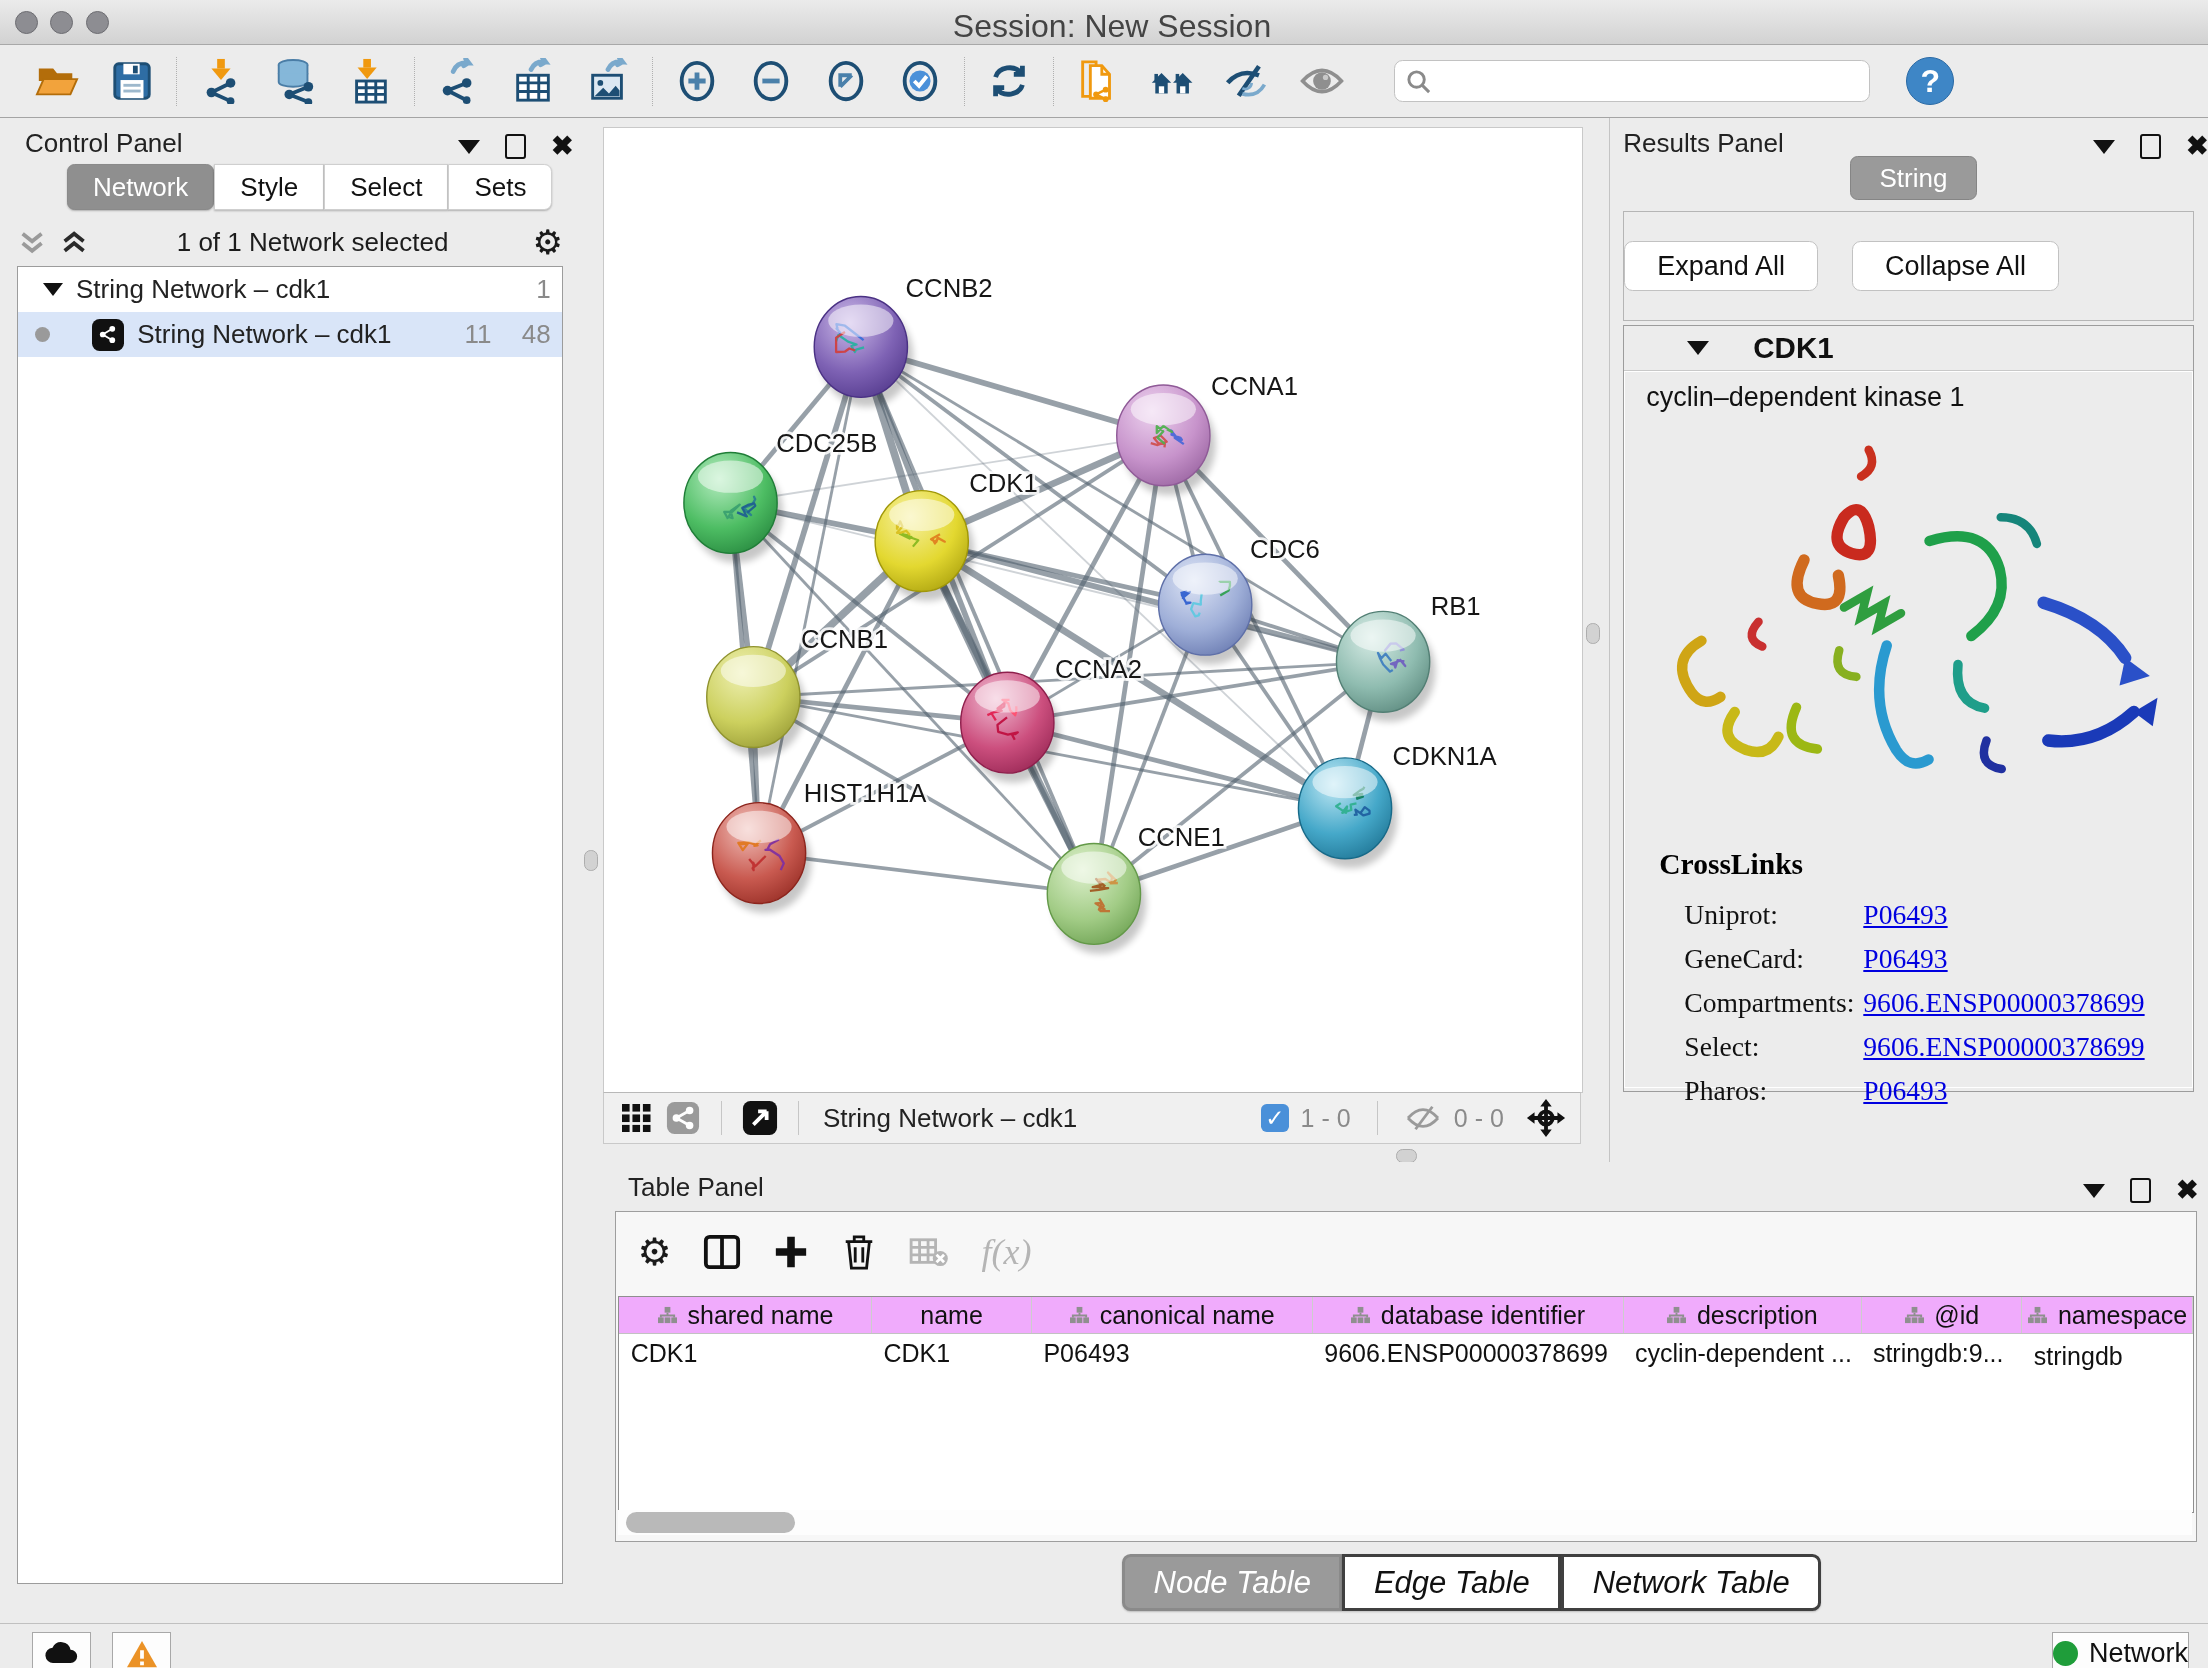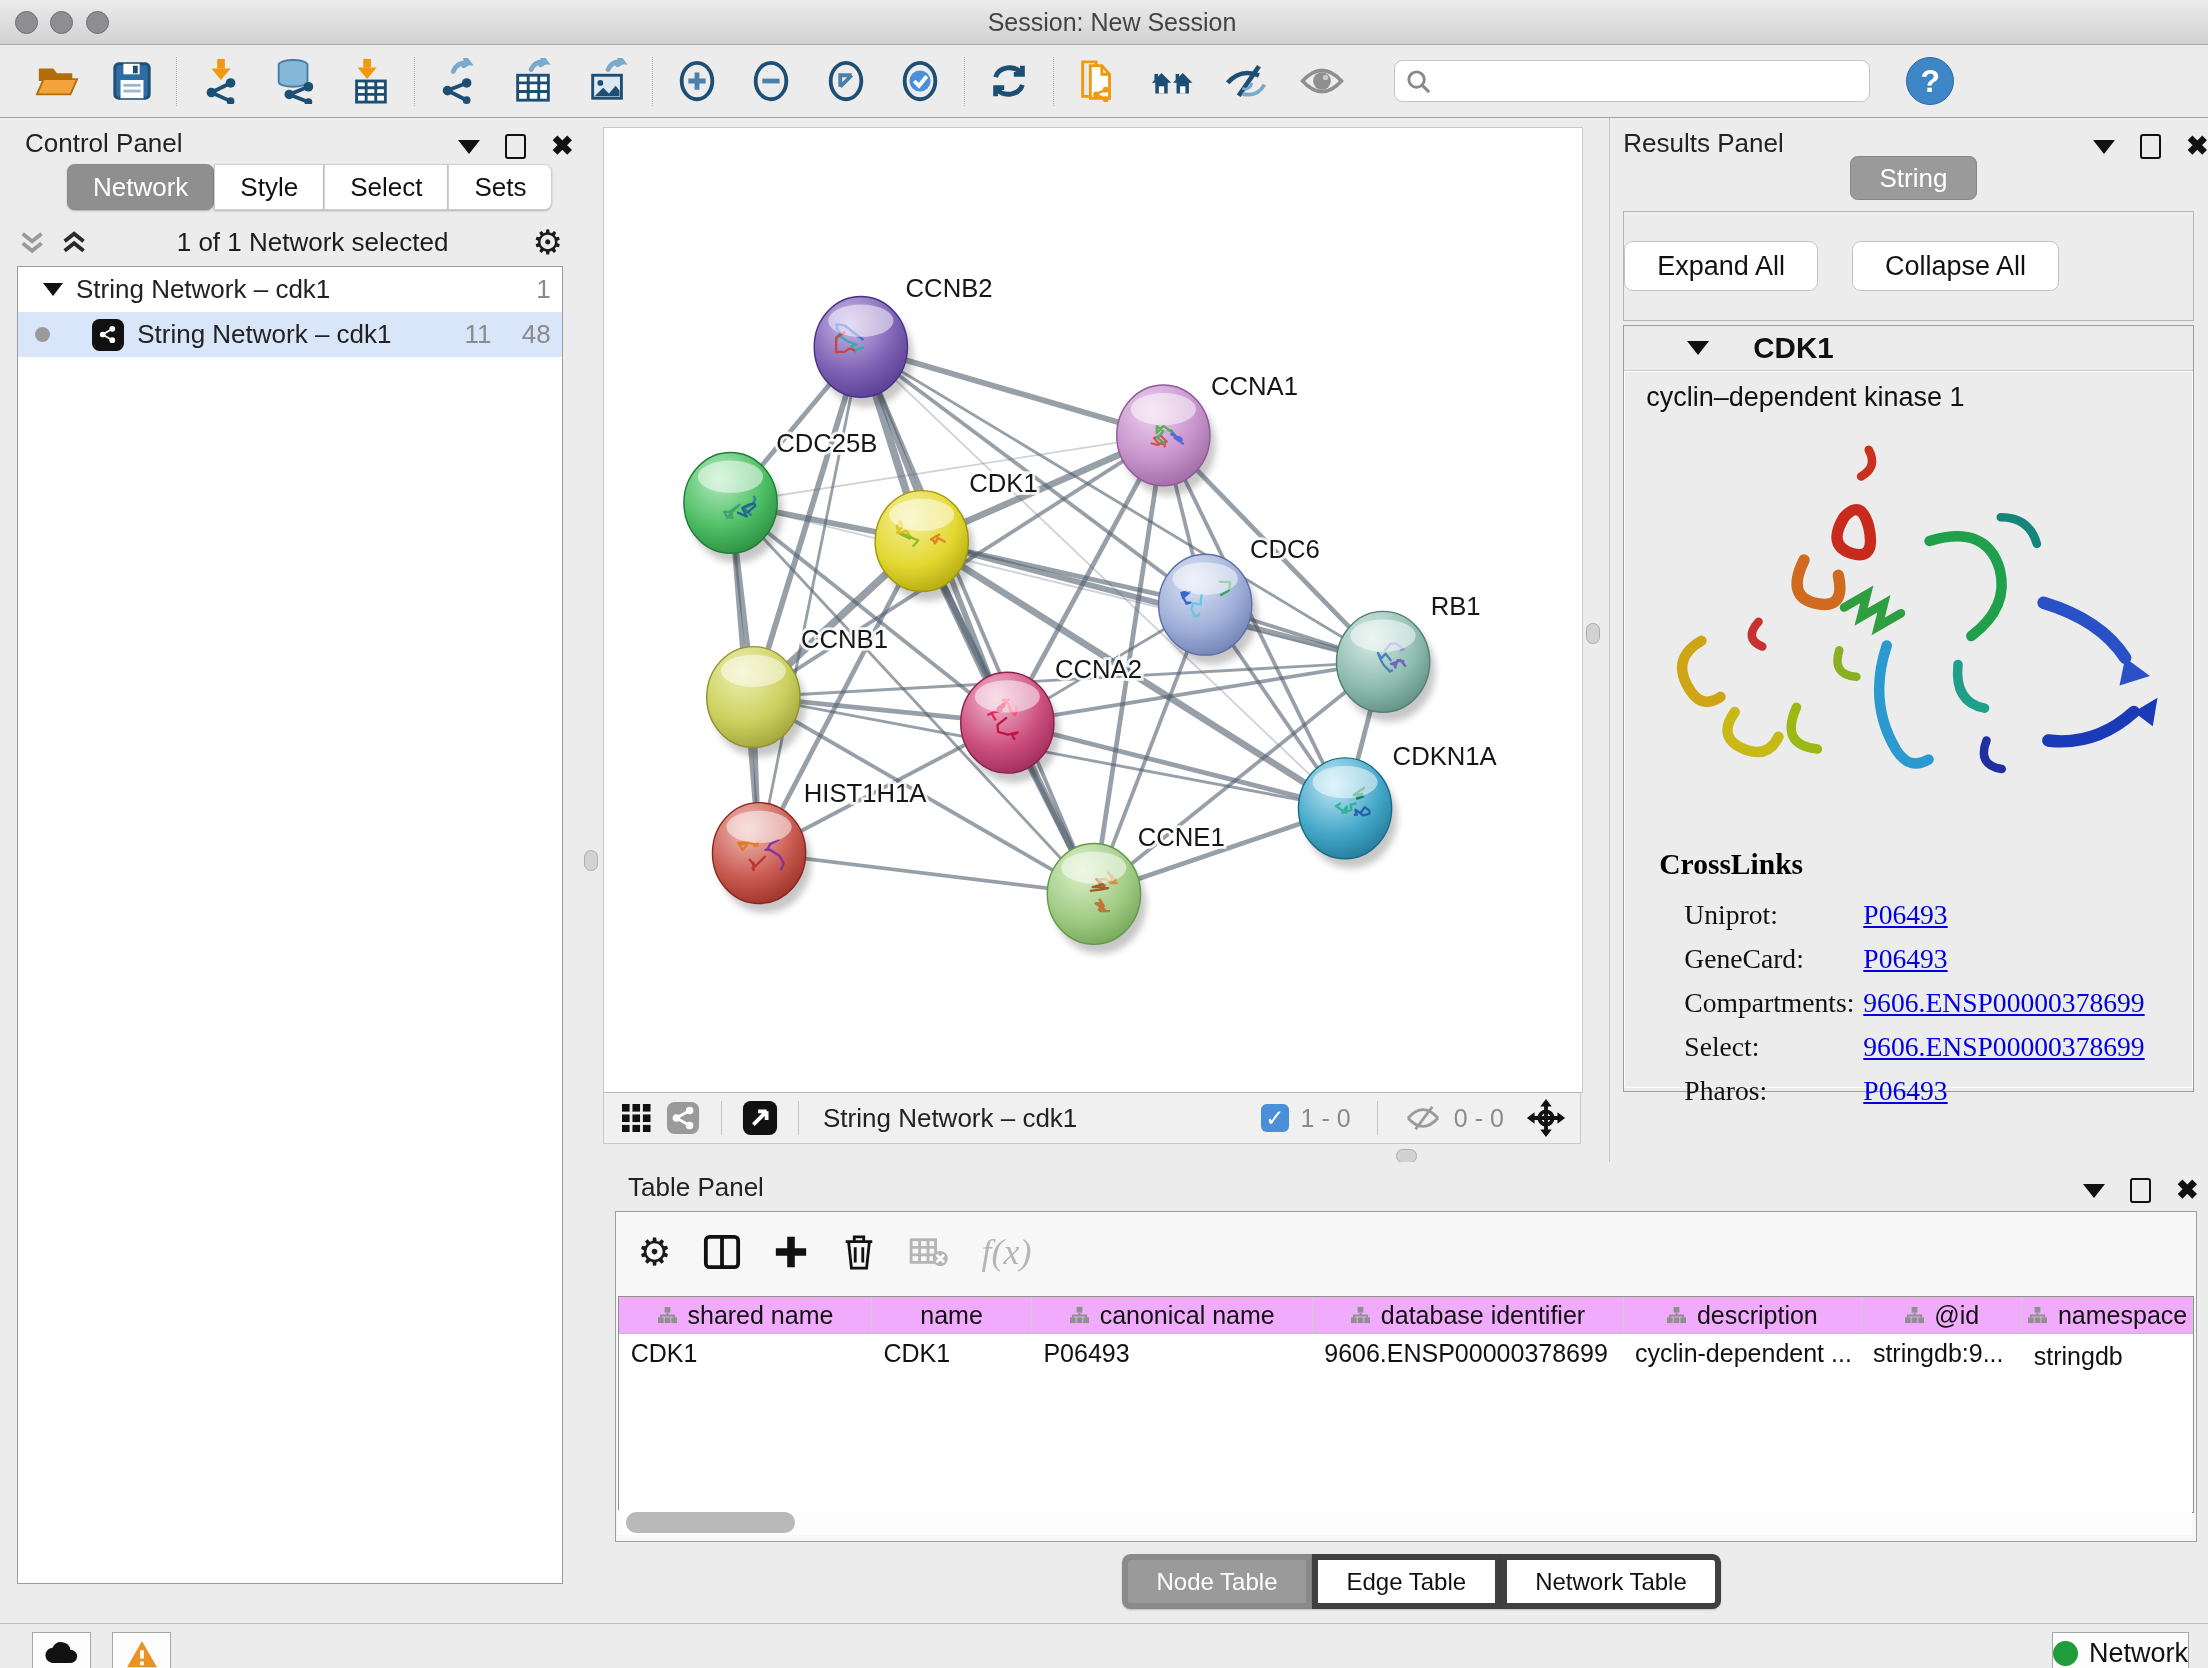--- a/index.html
+++ b/index.html
@@ -3,21 +3,21 @@
 <meta charset="utf-8">
 <style>
   html,body{margin:0;padding:0;background:#d8d8d8;font-family:"Liberation Sans",sans-serif;}
   #app{position:relative;width:2208px;height:1668px;background:#ececec;overflow:hidden;
        font-family:"Liberation Sans",sans-serif;color:#222;}
   
   .titlebar{position:absolute;left:0;top:0;width:2208px;height:44px;
     background:linear-gradient(#ebebeb,#d2d2d2);border-bottom:1px solid #a8a8a8;}
   .traffic{position:absolute;left:15px;top:10.5px;display:flex;gap:12.4px;}
   .tl{width:21px;height:21px;border-radius:50%;background:#8d8d92;border:1px solid #6d6d72;}
-  .wintitle{position:absolute;left:16px;right:0;top:7.6px;text-align:center;font-size:25px;color:#444;}
+  .wintitle{position:absolute;left:16px;right:0;top:7.6px;text-align:center;font-size:32px;color:#444;}
   
   .toolbar{position:absolute;left:0;top:45px;width:2208px;height:73px;background:#ececec;
     border-bottom:1.9px solid #a4a4a4;display:flex;align-items:center;padding:0 13.3px;box-sizing:border-box;}
   .tbgroup{display:flex;align-items:center;gap:28.5px;padding:0 21px;}
   .tbsep{width:0;height:49px;border-left:1.9px dotted #b0b0b0;}
   .tbi{width:46px;height:46px;display:flex;align-items:center;justify-content:center;cursor:pointer;}
   .searchbox{margin-left:28.5px;width:476px;height:42px;background:#fff;border:1.9px solid #c2c2c2;
     border-radius:8.6px;display:flex;align-items:center;padding-left:9.5px;box-sizing:border-box;}
   .searchbox input{border:none;outline:none;font-size:25px;width:409px;background:transparent;
     font-family:"Liberation Sans",sans-serif;}
@@ -90,22 +90,22 @@
     border:1.9px solid #8f8f8f;overflow:hidden;}
   .thead{display:flex;height:36px;background:#f0abfc;border-bottom:1.9px solid #c2c2c2;}
   .th{display:flex;align-items:center;justify-content:center;gap:9.5px;font-size:25px;color:#111;
     border-right:1px solid #cdcdcd;overflow:hidden;white-space:nowrap;box-sizing:border-box;}
   .trowdata{display:flex;height:38px;}
   .td{font-size:25px;color:#111;padding-left:11.4px;display:flex;align-items:center;
     overflow:hidden;white-space:nowrap;box-sizing:border-box;}
   .hscroll{position:absolute;left:1.9px;bottom:5.7px;width:1574px;height:25px;background:#fdfdfd;}
   .hthumb{position:absolute;left:7.6px;top:1.9px;width:169px;height:21px;border-radius:10.5px;background:#b9b9b9;}
   .ttabs{position:absolute;left:519px;top:392px;display:flex;}
-  .ttab{font-size:24px;padding:7.6px 28.5px;background:#fff;border:6px solid #404040;color:#111;
-    box-shadow:0 1px 1.9px rgba(0,0,0,.2);}
+  .ttab{font-size:31px;padding:7.6px 28.5px;background:#fff;border:3px solid #404040;color:#111;
+    box-shadow:0 1px 1.9px rgba(0,0,0,.2);font-style:italic;}
   .ttab:first-child{border-radius:8.6px 0 0 8.6px;}
   .ttab:last-child{border-radius:0 8.6px 8.6px 0;}
   .ttab.active{background:#9a9a9a;color:#fff;border-color:#8a8a8a;}
   
   .statusbar{position:absolute;left:0;top:1623px;width:2208px;height:46px;background:#ececec;border-top:1.9px solid #c0c0c0;}
   .sbtn{position:absolute;top:7.6px;height:44px;background:#fdfdfd;border:1.9px solid #a8a8a8;
     display:flex;align-items:center;justify-content:center;box-sizing:border-box;}
   .memdot{width:25px;height:25px;border-radius:50%;background:#1f9d3a;margin-right:11.4px;}
   .memlabel{font-size:27px;color:#111;}
 </style>

